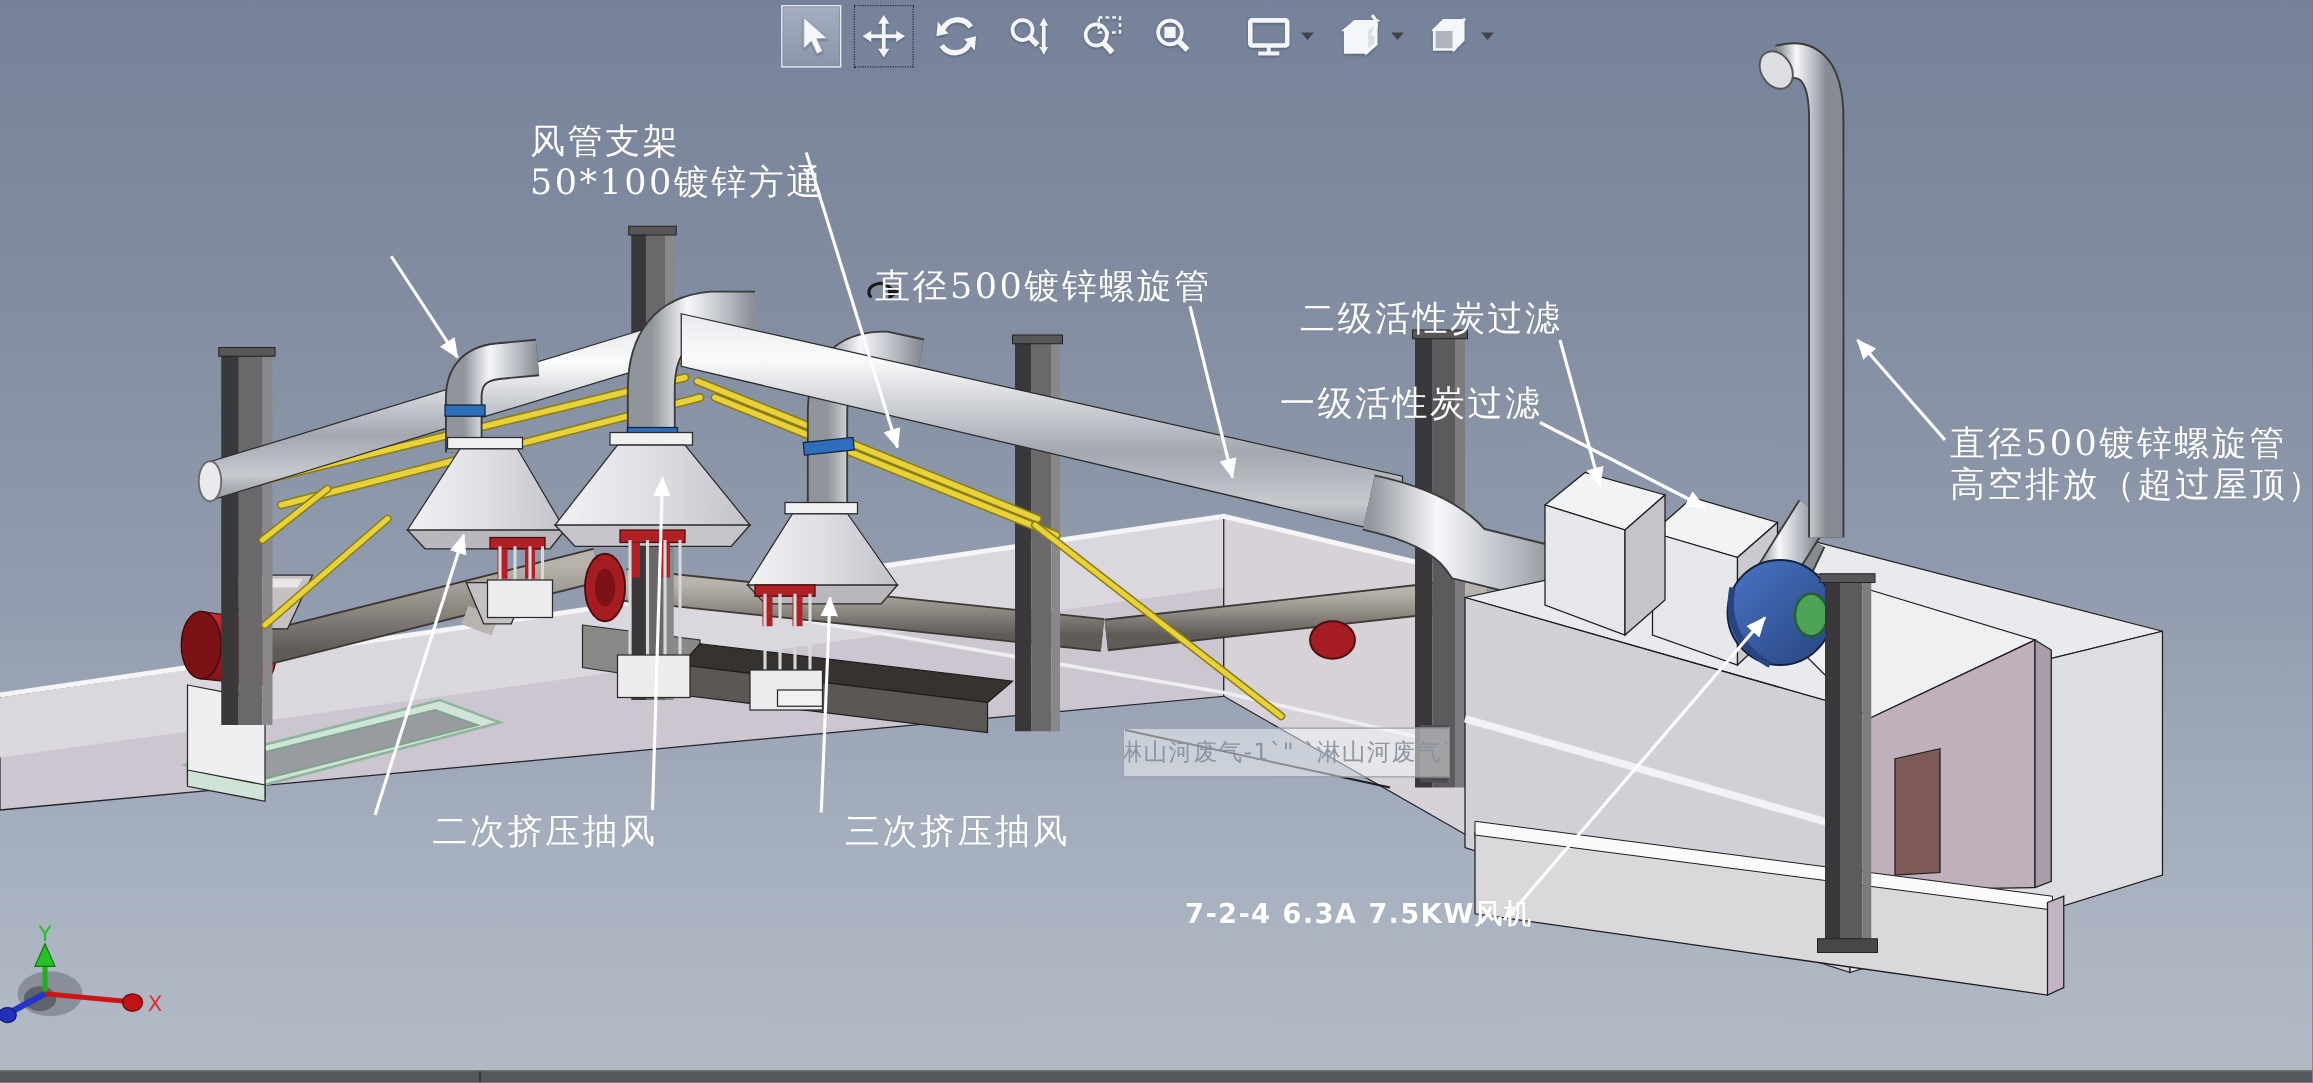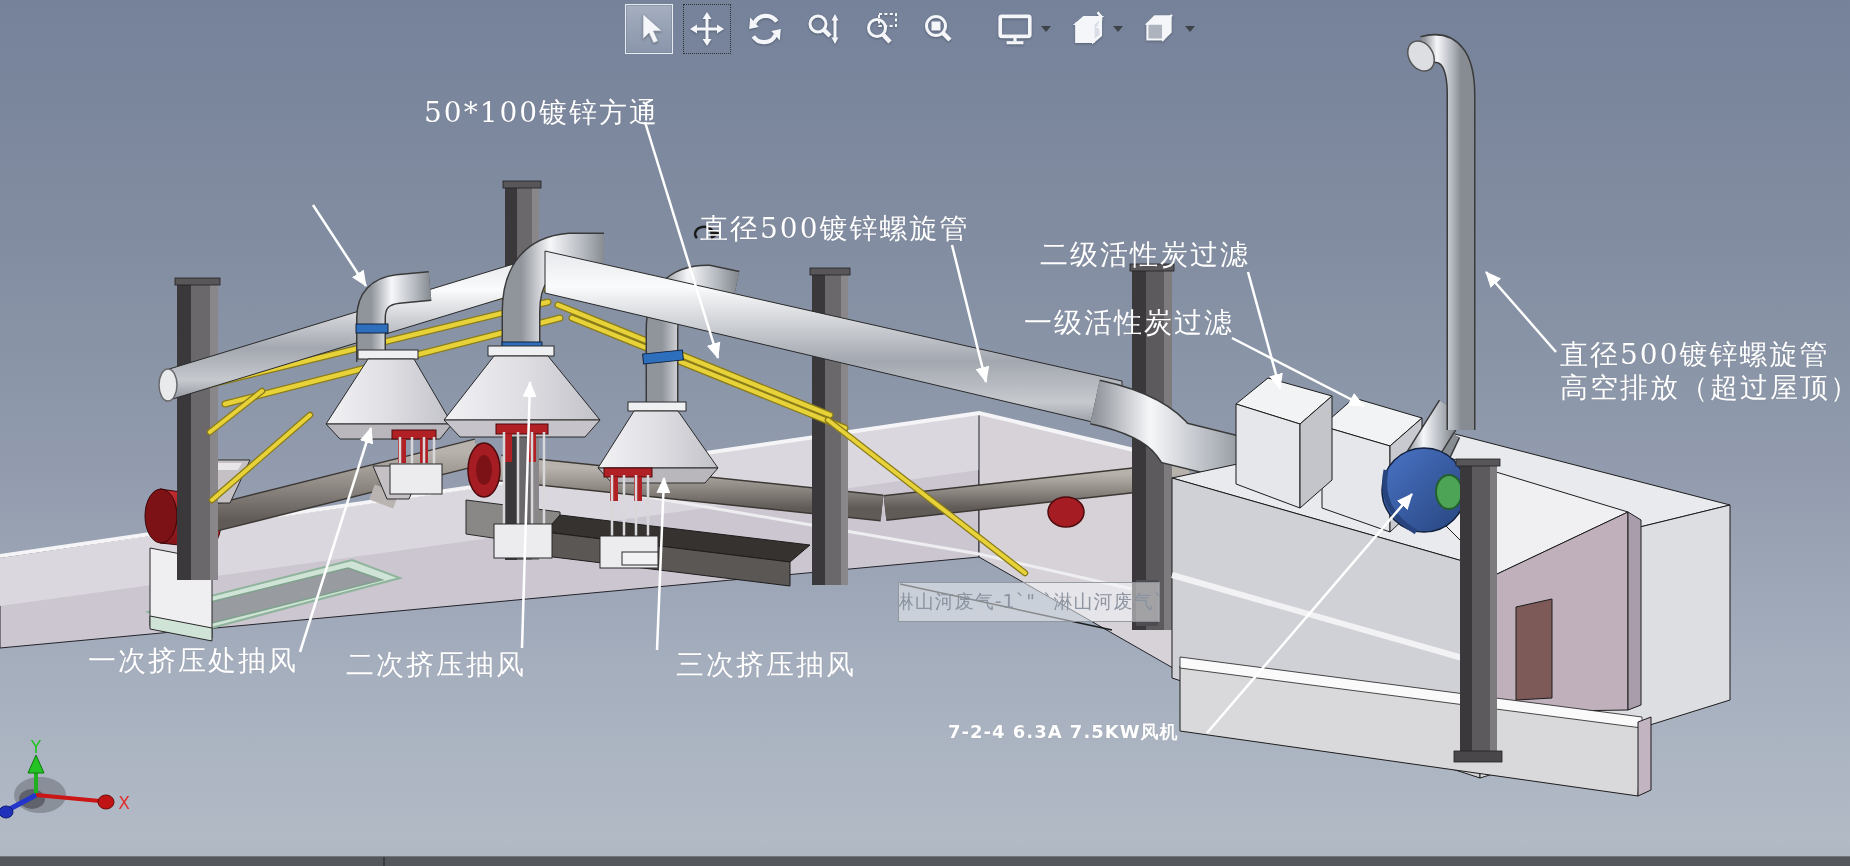--- a/index.html
+++ b/index.html
@@ -4,21 +4,21 @@
 <style>
   html,body{margin:0;padding:0;background:#6f7b90;}
   .screen{position:relative;width:1850px;height:866px;overflow:hidden;
     background:linear-gradient(180deg,#76829a 0%,#828da1 28%,#929cae 55%,#a6afbe 78%,#b2bac6 97%,#aeb6c2 100%);
     font-family:"DejaVu Sans","Liberation Sans",sans-serif;}
   svg{display:block;}
   .scene{position:absolute;left:0;top:0;}
   
   .label{position:absolute;color:#ffffff;font-size:28px;letter-spacing:2px;line-height:33px;white-space:nowrap;
     font-family:"DejaVu Serif","Liberation Serif",serif;text-shadow:0 0 1px rgba(0,0,0,.15);}
-  .label.bold{font-family:"DejaVu Sans","Liberation Sans",sans-serif;font-weight:bold;font-size:18px;letter-spacing:1px;line-height:31px;}
+  .label.bold{font-family:"DejaVu Sans","Liberation Sans",sans-serif;font-weight:bold;font-size:22px;letter-spacing:1px;line-height:31px;}
   
   .toolbar{position:absolute;left:625px;top:4px;display:flex;align-items:center;gap:10px;}
   .tool{width:46px;height:48px;display:flex;align-items:center;justify-content:center;border:1px solid transparent;}
   .tool svg{filter:drop-shadow(0 1px 1px rgba(40,50,65,.45));}
   .tool.active{background:linear-gradient(180deg,rgba(235,241,249,.40),rgba(190,200,214,.25));
     border:1px solid rgba(245,248,252,.85);box-shadow:inset 0 0 0 1px rgba(120,132,150,.5);}
   .tool.dotted{border:1px dotted #2c3138;}
   .ddgroup{display:flex;align-items:center;}
   .caret{width:14px;height:48px;display:flex;align-items:center;justify-content:center;}
   .caret i{display:block;width:0;height:0;border-left:5px solid transparent;border-right:5px solid transparent;border-top:6px solid #3e4349;}
@@ -299,30 +299,30 @@
       <path d="M657,650 L664,478" marker-end="url(#arw)"></path>
       <path d="M1207,733 L1412,494" marker-end="url(#arw)"></path>
     </g>
   </svg>
 
   <div class="wm">
     <span>`淋山河废气-1`" `淋山河废气`"</span>
   </div>
 
   <div class="label" style="left:424px;top:96px">
+    <div>风管支架</div>
       <div>50*100镀锌方通</div>
   </div>
   <div class="label" style="left:700px;top:212px"><span>直径500镀锌螺旋管</span></div>
   <div class="label" style="left:1024px;top:306px"><span>一级活性炭过滤</span></div>
   <div class="label" style="left:1040px;top:238px"><span>二级活性炭过滤</span></div>
   <div class="label" style="left:1560px;top:338px">
     <div>直径500镀锌螺旋管</div>
       <div>高空排放（超过屋顶）</div>
   </div>
-  <div class="label" style="left:88px;top:644px"><span>一次挤压处抽风</span></div>
   <div class="label" style="left:346px;top:648px"><span>二次挤压抽风</span></div>
   <div class="label" style="left:676px;top:648px"><span>三次挤压抽风</span></div>
   <div class="label bold" style="left:948px;top:716px">
     <div>7-2-4 6.3A 7.5KW风机</div>
   </div>
 
   <div class="toolbar">
     <div class="tool active">
       <svg width="36" height="36" viewBox="0 0 36 36">
         <polygon points="12,3 12,28 18,22 22.5,32 27,30 22.5,20 31,20" fill="#f4f6f9" stroke="#9aa2ad" stroke-width="0.8"></polygon>

